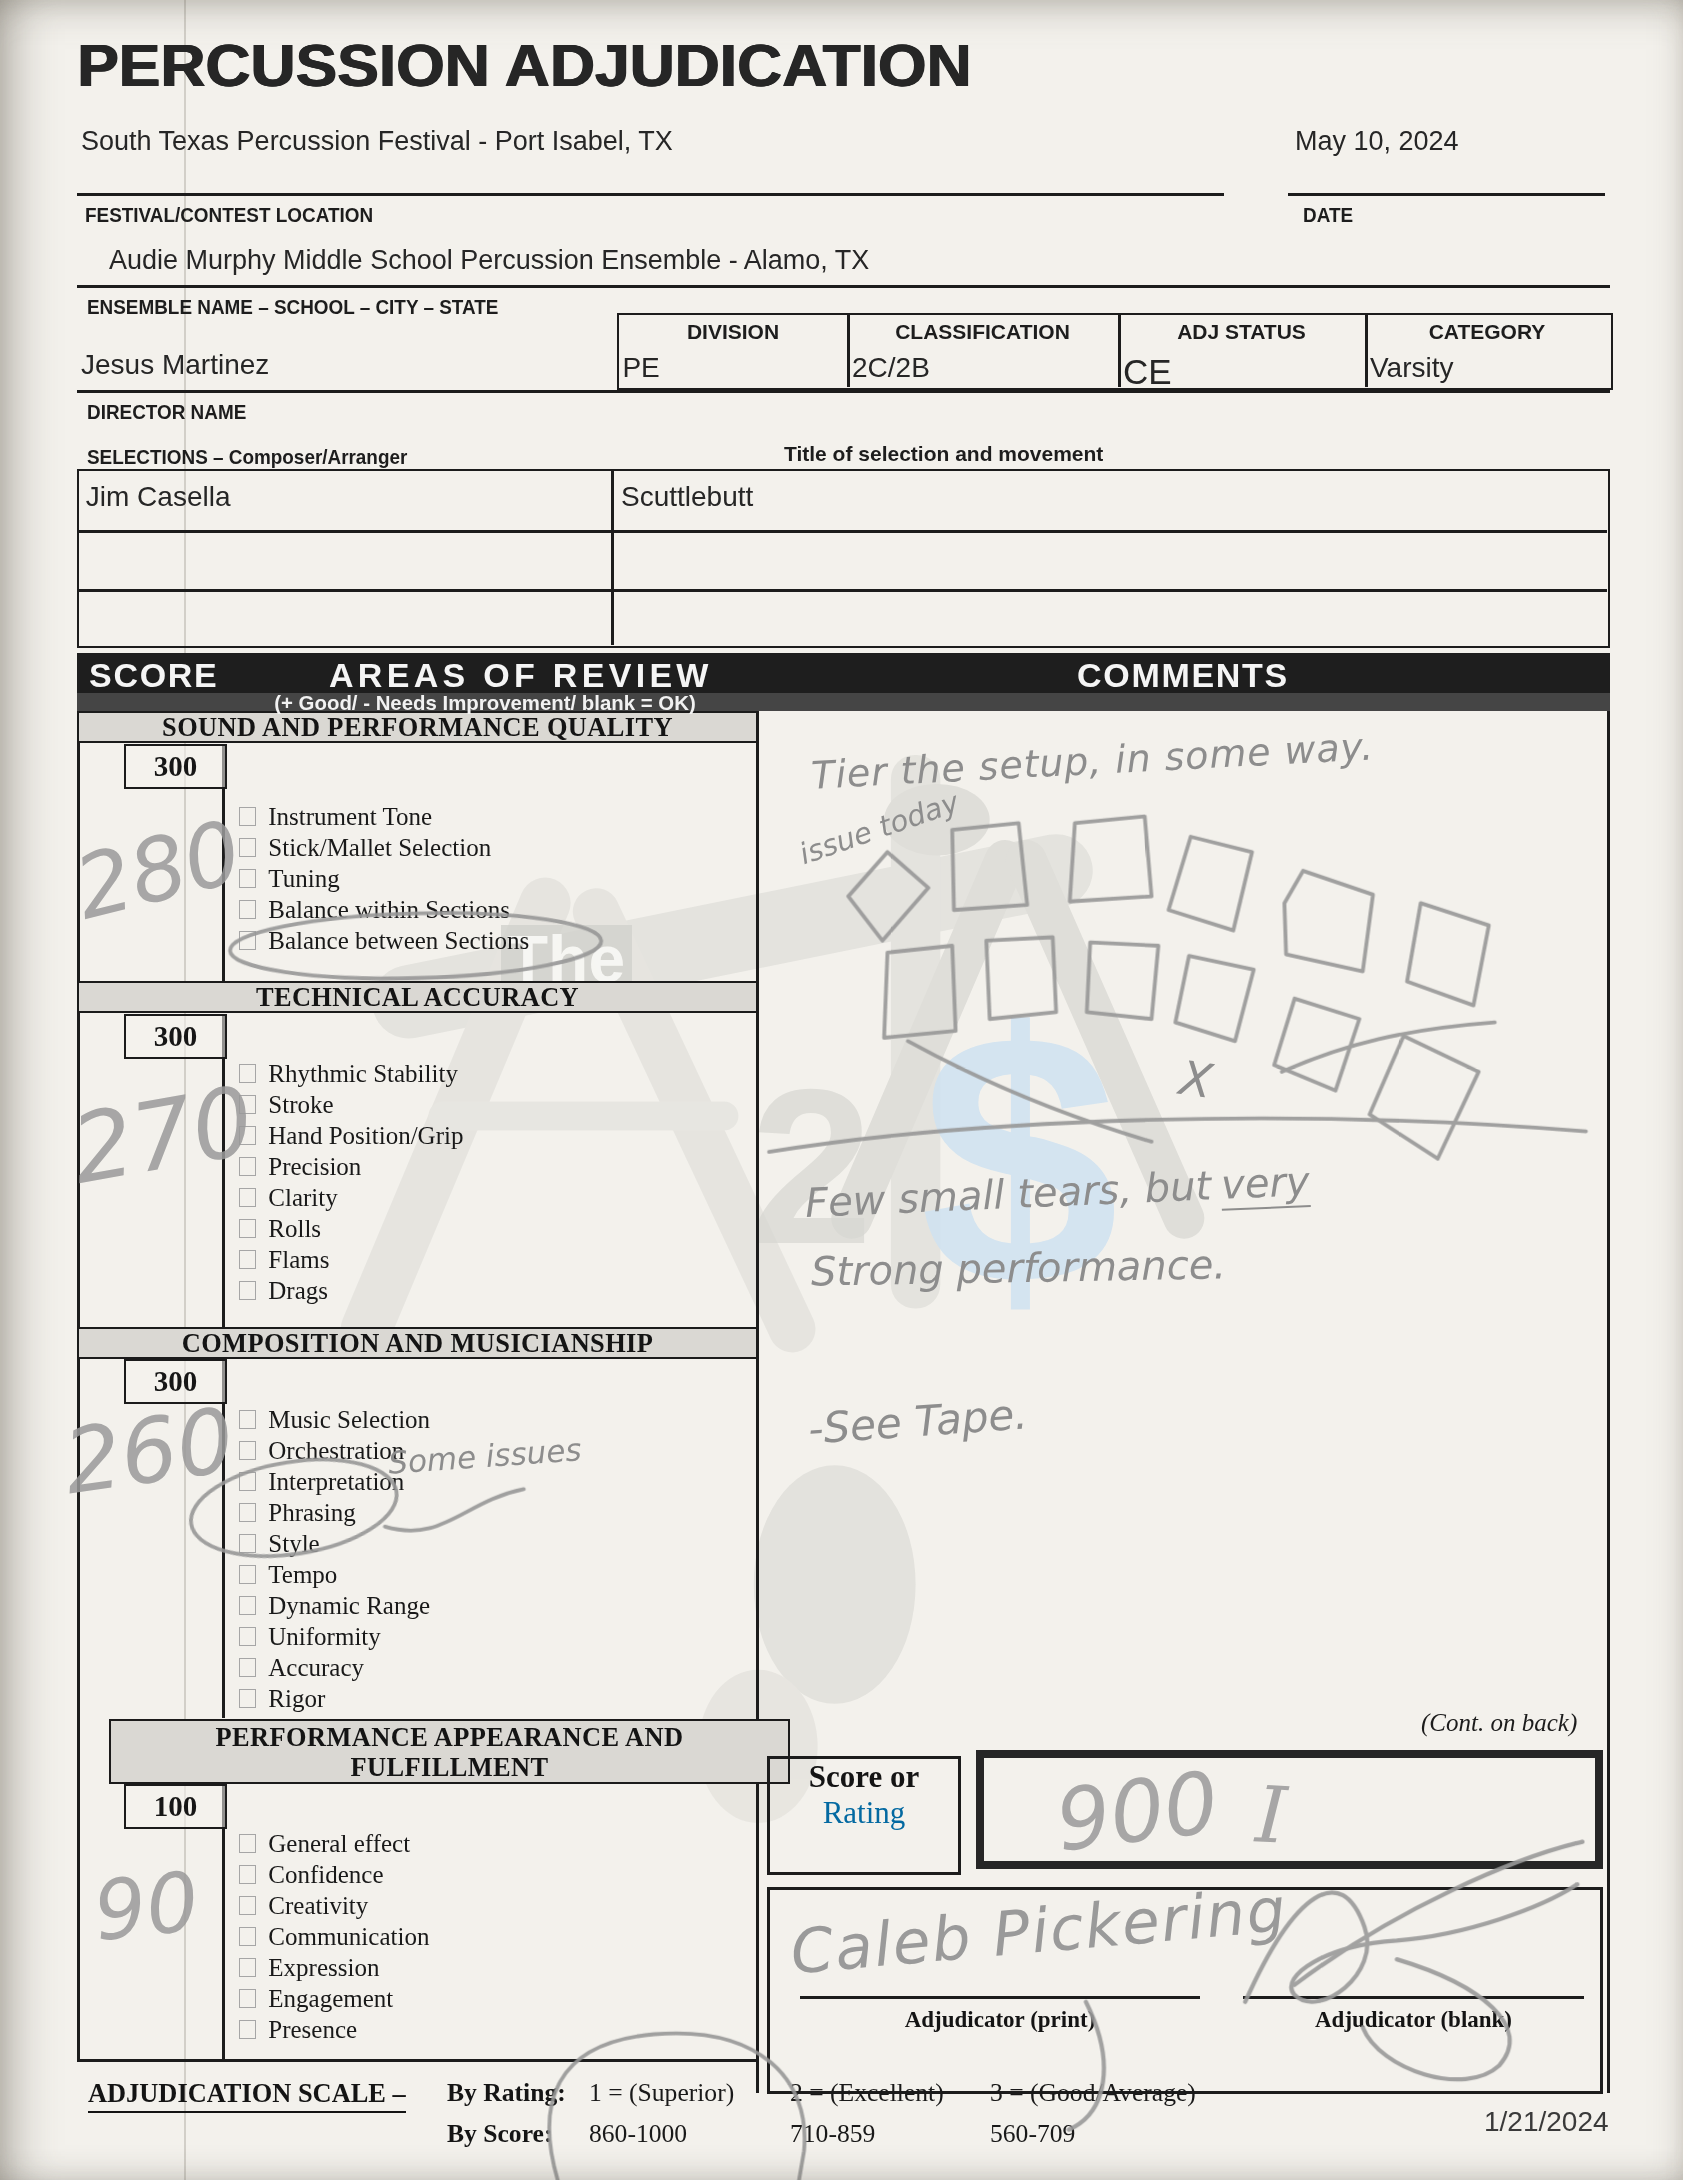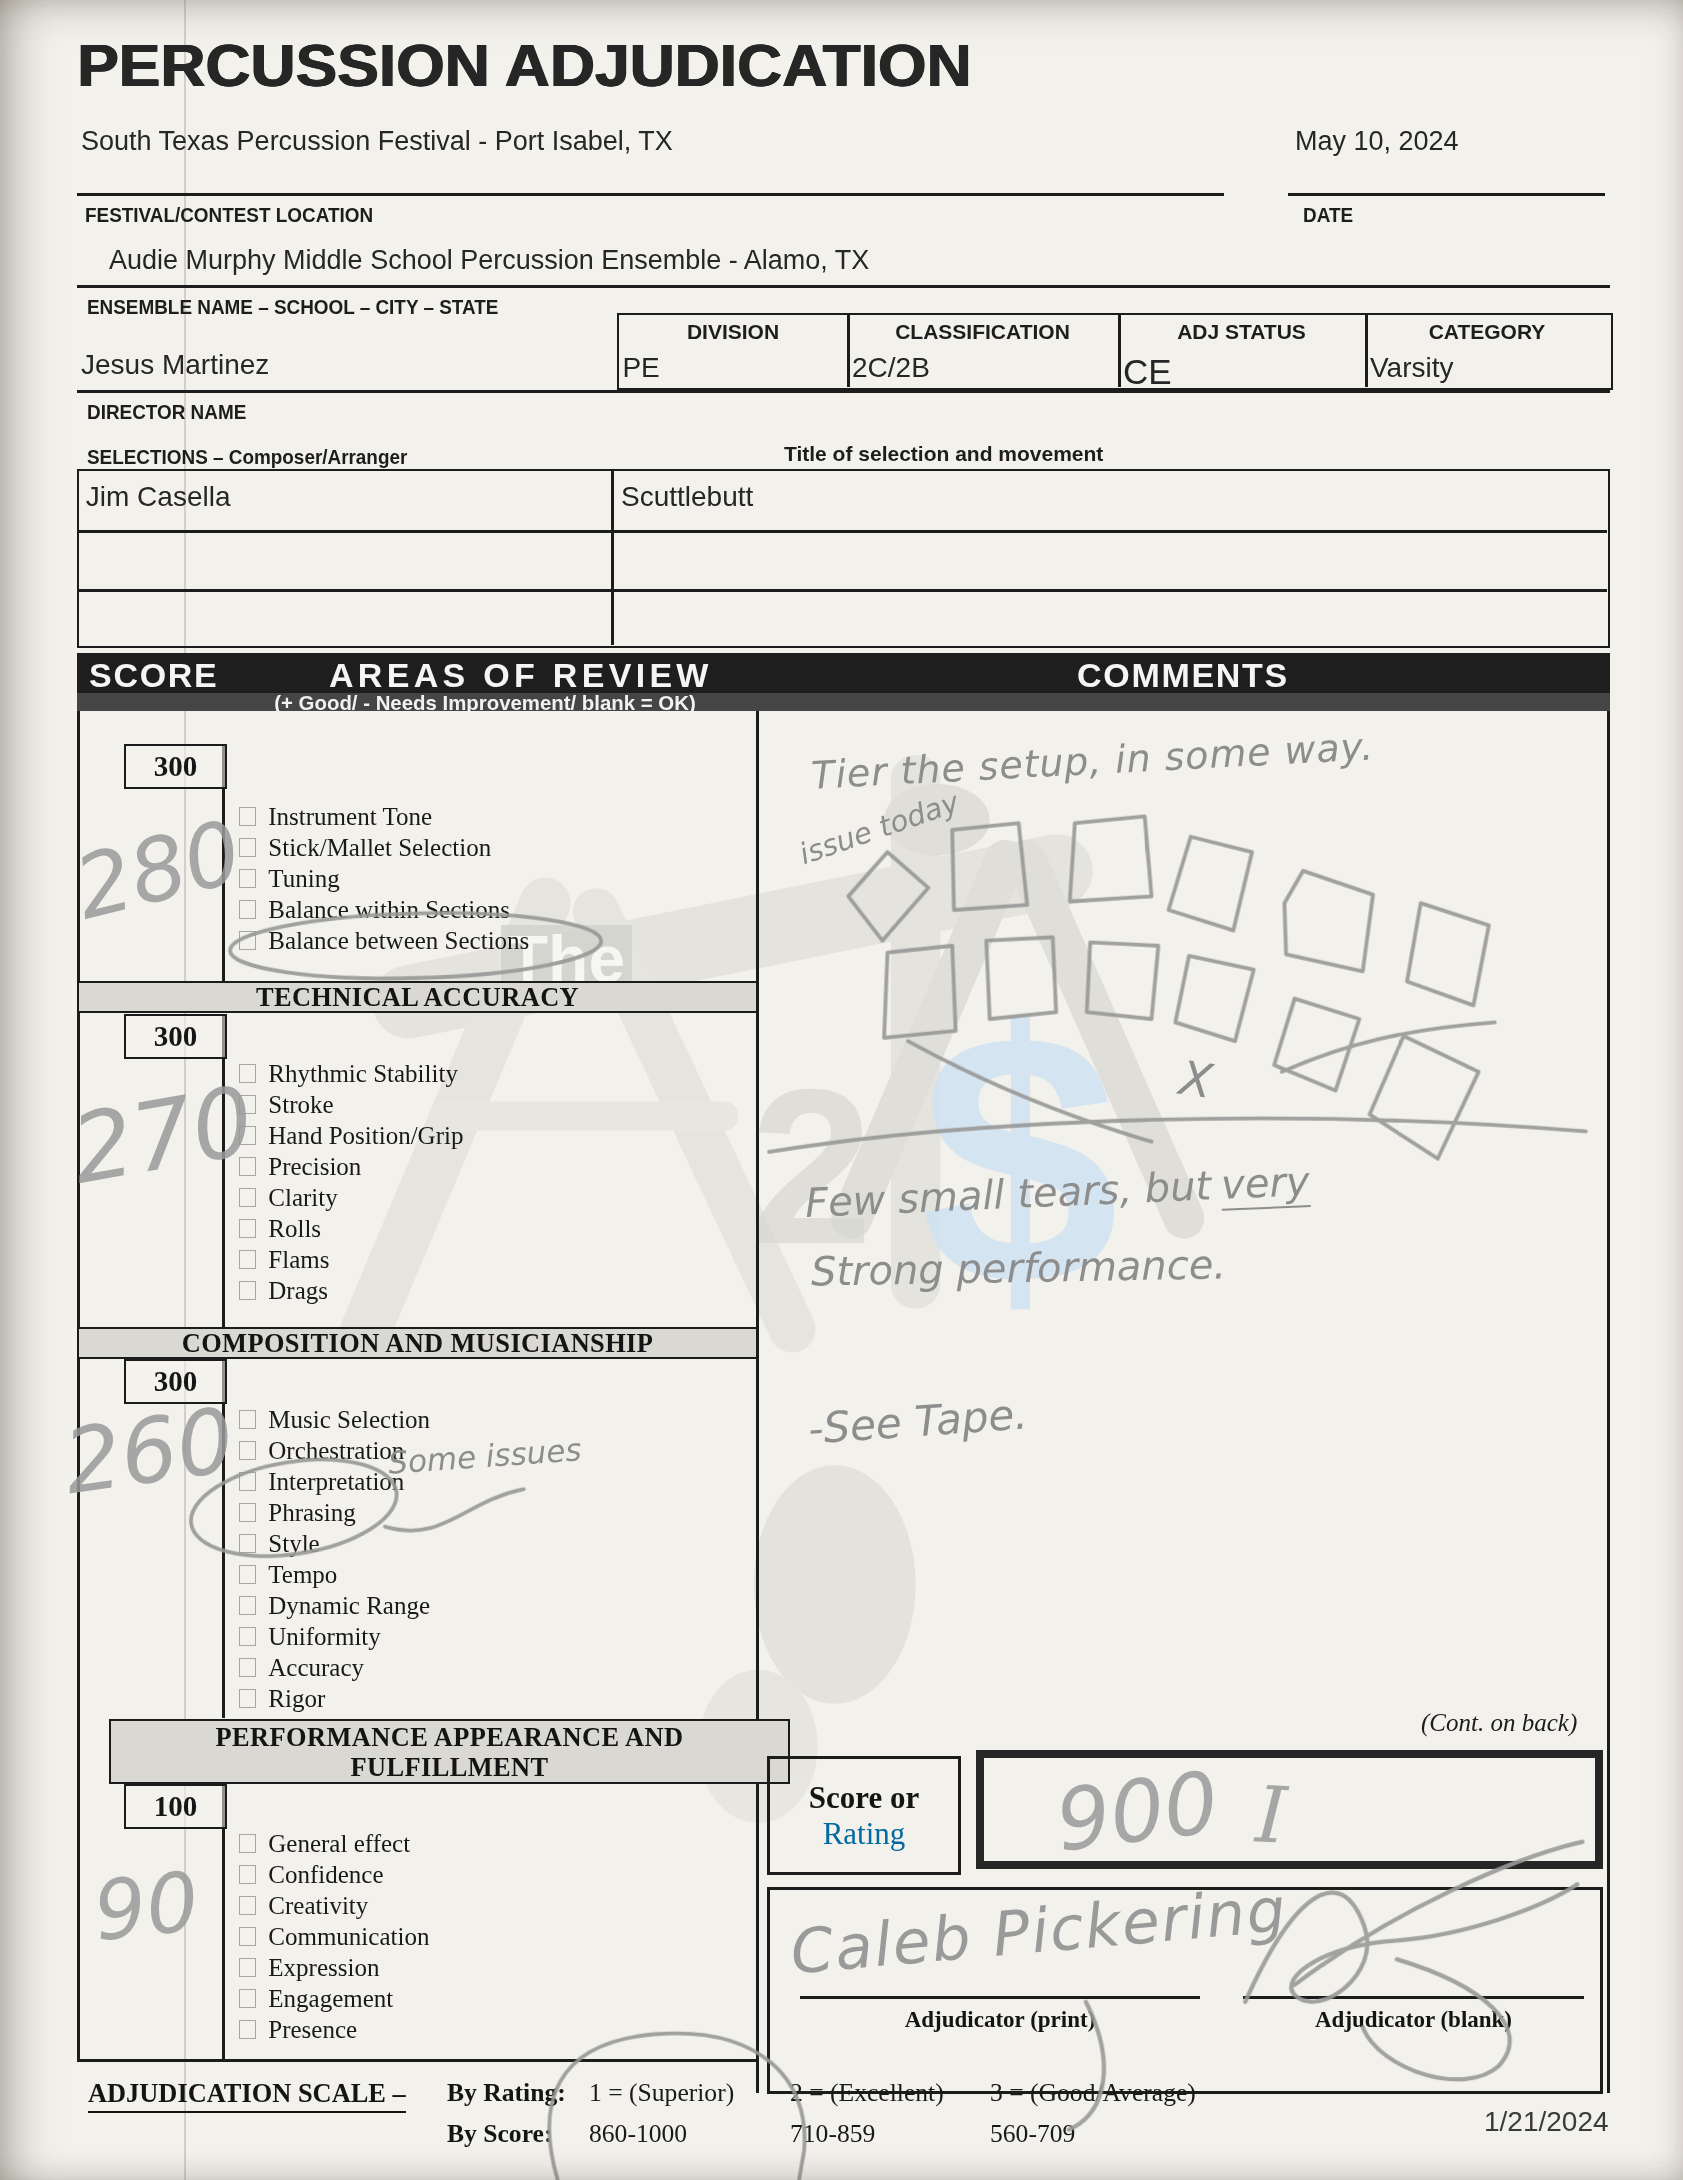--- a/index.html
+++ b/index.html
@@ -119,20 +119,21 @@
   <div class="vline" style="left:77px;top:711px;height:1350px;"></div>
   <div class="vline" style="left:756px;top:711px;height:1382px;"></div>
   <div class="vline" style="left:1607px;top:711px;height:1382px;"></div>
   <div class="hline" style="left:77px;top:2059px;width:681px;"></div>
 
   <div class="vline" style="left:222px;top:744px;height:238px;"></div>
   <div class="vline" style="left:222px;top:1014px;height:313px;"></div>
   <div class="vline" style="left:222px;top:1359px;height:359px;"></div>
   <div class="vline" style="left:222px;top:1784px;height:278px;"></div>
 
+  <div class="secbar" style="top:711px;height:32px;">SOUND AND PERFORMANCE QUALITY</div>
   <div class="maxbox" style="top:744px;">300</div>
   <div class="chklist" style="top:801px;">
     <div class="chk">
         <span class="cb"></span>
         <span class="t">Instrument Tone</span>
       </div>
     <div class="chk">
         <span class="cb"></span>
         <span class="t">Stick/Mallet Selection</span>
       </div>
@@ -272,21 +273,21 @@
   </div>
   <div class="wscore" style="left:94px;top:1859px;font-size:82px;transform:rotate(-6deg);">90</div>
 
   <div class="pencil" style="left:811px;top:739px;font-size:38px;letter-spacing:0.9px;transform:rotate(-3deg);">Tier the setup, in some way.</div>
   <div class="pencil" style="left:1180px;top:1052px;font-size:47px;transform:rotate(8deg);">X</div>
   <div class="pencil" style="left:805px;top:1169px;font-size:40px;transform:rotate(-2.5deg);"><span>Few small tears, but</span><span class="underl">very</span></div>
   <div class="pencil" style="left:811px;top:1245px;font-size:40px;transform:rotate(-1deg);">Strong performance.</div>
   <div class="pencil" style="left:808px;top:1397px;font-size:42px;transform:rotate(-4deg);">-See Tape.</div>
   <div class="abs serif" style="left:1421px;top:1709px;font-style:italic;font-size:25px;color:#1c1c1c;z-index:3;">(Cont. on back)</div>
 
-  <div class="abs" style="left:767px;top:1756px;width:194px;height:119px;border:3.4px solid #1c1c1c;box-sizing:border-box;display:flex;flex-direction:column;align-items:center;justify-content:center;z-index:3;">
+  <div class="abs" style="left:767px;top:1756px;width:194px;height:119px;border:3.4px solid #1c1c1c;box-sizing:border-box;display:flex;flex-direction:column;align-items:center;z-index:3;">
     <span class="serif" style="font-weight:bold;font-size:31px;color:#141414;">Score or</span>
     <span class="serif" style="font-weight:normal;font-size:31px;color:#0369a1;">Rating</span>
   </div>
   <div class="abs" style="left:976px;top:1750px;width:627px;height:119px;border:8.5px solid #262626;box-sizing:border-box;z-index:3;"></div>
   <div class="wscore" style="left:1056px;top:1762px;font-size:85px;transform:rotate(-7deg);">900</div>
   <div class="wscore serif" style="left:1256px;top:1770px;font-size:78px;font-family:'DejaVu Serif',serif;transform:rotate(3deg);">I</div>
 
   <div class="abs" style="left:767px;top:1887px;width:836px;height:207px;border:3.4px solid #1c1c1c;box-sizing:border-box;z-index:3;padding-left:32px;">
     <div class="hline" style="left:30px;top:106px;width:400px;"></div>
     <div class="hline" style="left:473px;top:106px;width:341px;"></div>

